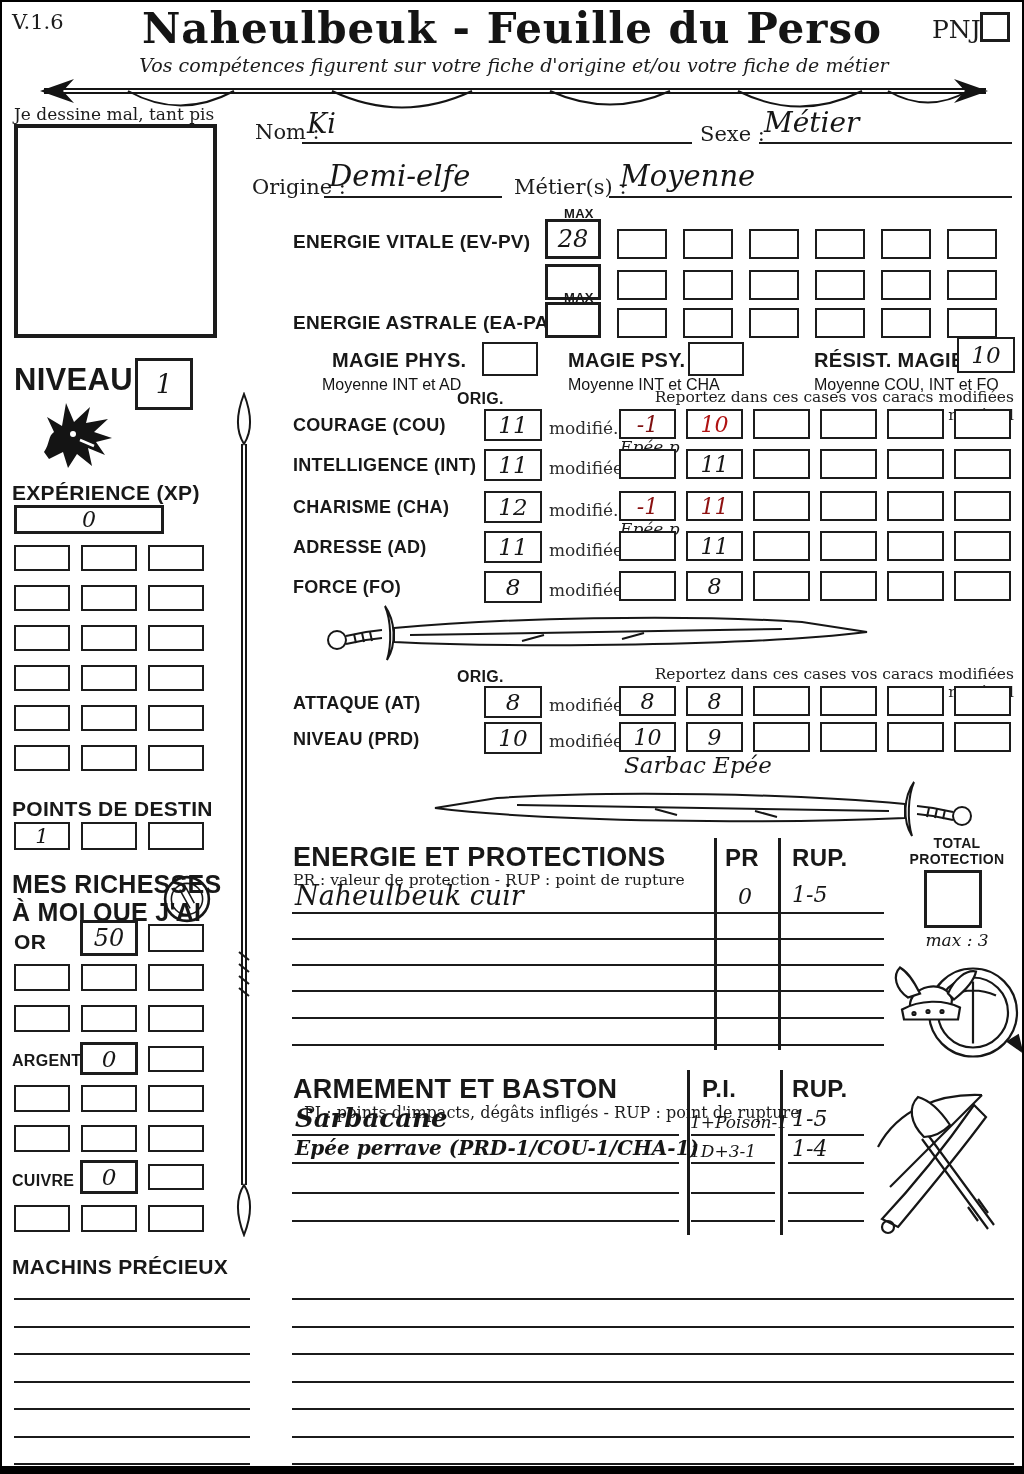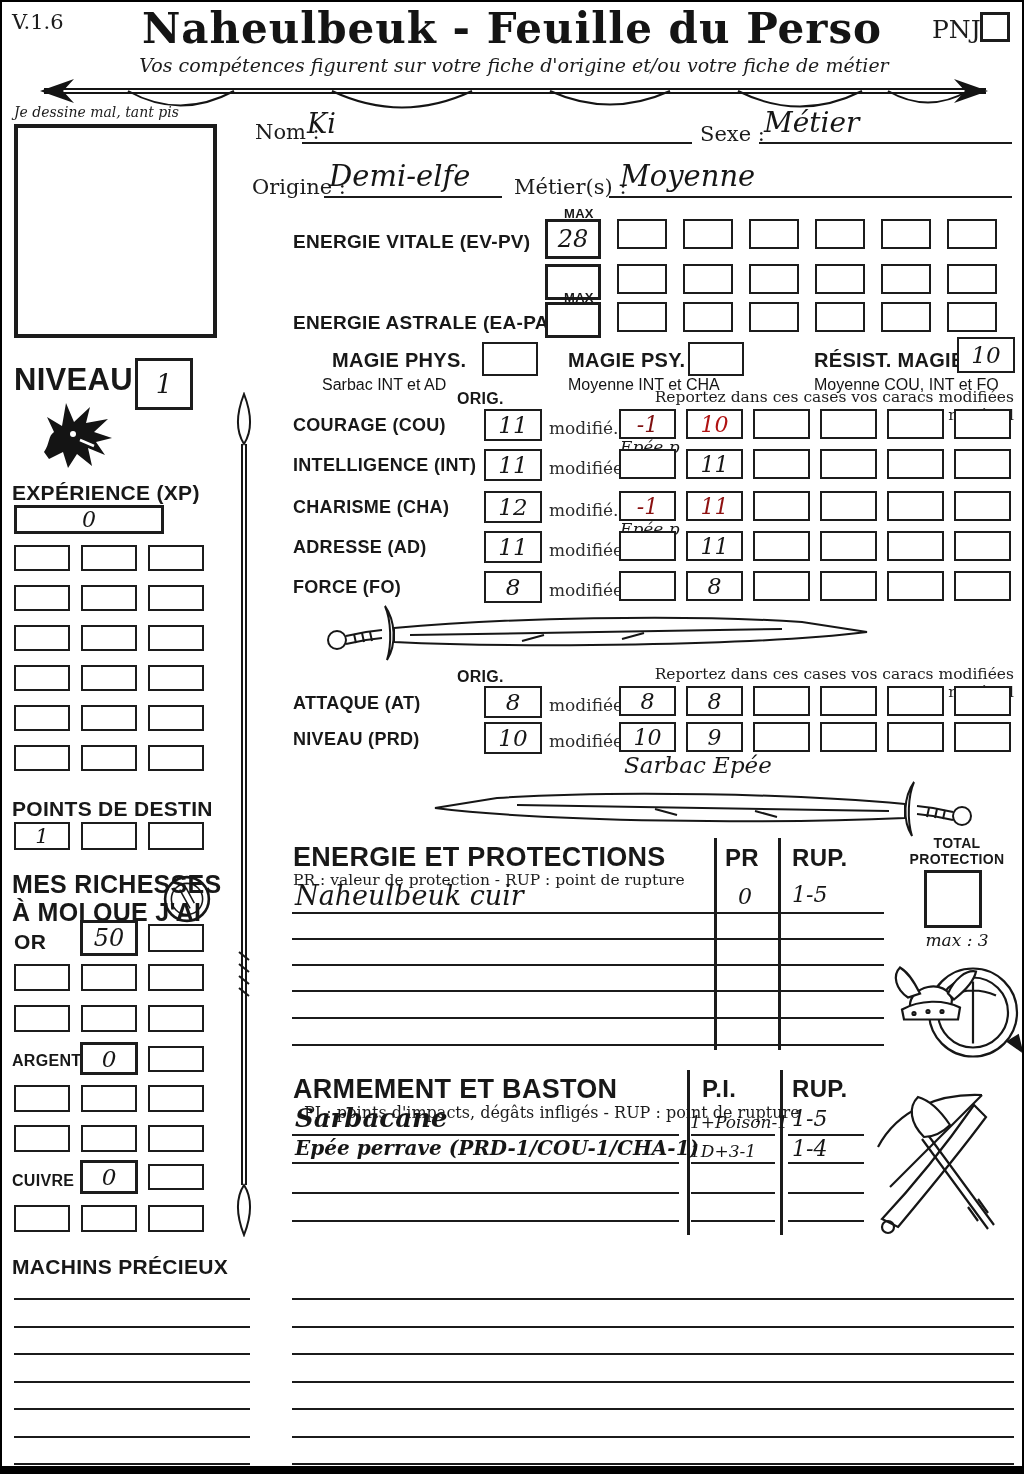--- a/index.html
+++ b/index.html
@@ -6,21 +6,21 @@
 html,body{background:#9a9a9a}
 #sheet{position:relative;width:1024px;height:1474px;background:#fff;border:2px solid #000;overflow:hidden;color:#141414;font-family:"Liberation Sans",sans-serif}
 .abs{position:absolute}
 .b{border:2.5px solid #1c1c1c;background:#fff;display:flex;align-items:center;justify-content:center}
 .hd{font-family:"Liberation Sans",sans-serif;font-weight:bold;letter-spacing:.3px;color:#181818}
 .cal{font-family:"DejaVu Serif",serif;color:#1c1c1c}
 .hw{font-family:"DejaVu Serif",serif;font-style:italic;color:#161616}
 .ln{position:absolute;height:0;border-bottom:2.5px solid #1b1b1b}
 .vl{position:absolute;width:2.5px;background:#1b1b1b}
 .ctr{text-align:center}
-.flexrow{display:flex;align-items:flex-start}
+.flexrow{display:flex;align-items:flex-end}
 svg{display:block}
 </style>
 </head>
 <body>
 
 <div id="sheet">
 
   <div class="abs cal" style="left:10px;top:8px;font-size:21px">V.1.6</div>
   <div class="abs ctr" style="left:110px;top:2px;width:800px;font-family:'DejaVu Serif',serif;font-weight:bold;font-size:42px;letter-spacing:1px">Naheulbeuk - Feuille du Perso</div>
   <div class="abs cal" style="left:930px;top:13px;font-size:25px">PNJ</div>
@@ -38,21 +38,21 @@
         <path d="M728,15 Q790,46 852,15"></path>
         <path d="M878,15 Q918,38 958,15"></path>
       </g>
       <g fill="#141414">
         <path d="M30,15 L64,3 L53,15 L64,27 Z"></path>
         <path d="M978,15 L944,3 L955,15 L944,27 Z"></path>
       </g>
     </svg>
   </div>
 
-  <div class="abs cal" style="left:12px;top:102px;font-size:14px;font-style:italic">Je dessine mal, tant pis</div>
+  <div class="abs cal" style="left:12px;top:102px;font-size:17px;">Je dessine mal, tant pis</div>
   <div class="abs" style="left:12px;top:122px;width:203px;height:214px;border:4px solid #1b1b1b;background:#fff"></div>
 
   <div class="abs hd" style="left:12px;top:360px;font-size:31px">NIVEAU</div>
   <div class="b abs" style="position:absolute;left:133px;top:356px;width:58px;height:52px;border-width:3px">
     <span class="hw" style="font-size:26px">1</span>
   </div>
   <div class="abs" style="left:30px;top:388px;width:88px;height:88px">
     <svg width="88" height="88" viewBox="0 0 88 88">
       <path d="M12,62 C18,53 16,46 22,42 L15,27 30,36 34,13 42,32 58,17 54,33 76,29 62,42 80,48 64,52 73,65 56,58 60,76 45,64 36,78 31,62 17,69 Z" fill="#141414"></path>
       <circle cx="41" cy="44" r="3" fill="#fff"></circle>
@@ -204,21 +204,21 @@
     <div class="b" style="width:50px;height:30px"></div>
     <div class="b" style="width:50px;height:30px"></div>
     <div class="b" style="width:50px;height:30px"></div>
     <div class="b" style="width:50px;height:30px"></div>
     <div class="b" style="width:50px;height:30px"></div>
     <div class="b" style="width:50px;height:30px"></div>
   </div>
 
   <div class="abs hd" style="left:330px;top:347px;font-size:20px">MAGIE PHYS.</div>
   <div class="b abs" style="position:absolute;left:480px;top:340px;width:56px;height:34px"></div>
-  <div class="abs note" style="left:320px;top:374px">Sarbac INT et AD</div>
+  <div class="abs note" style="left:320px;top:374px">Moyenne INT et AD</div>
 
   <div class="abs hd" style="left:566px;top:347px;font-size:20px">MAGIE PSY.</div>
   <div class="b abs" style="position:absolute;left:686px;top:340px;width:56px;height:34px"></div>
   <div class="abs note" style="left:566px;top:374px">Moyenne INT et CHA</div>
 
   <div class="abs hd" style="left:812px;top:347px;font-size:20px">RÉSIST. MAGIE</div>
   <div class="b abs" style="position:absolute;left:955px;top:335px;width:58px;height:36px">
     <span class="hw" style="font-size:23px">10</span>
   </div>
   <div class="abs note" style="left:812px;top:374px">Moyenne COU, INT et FO</div>

